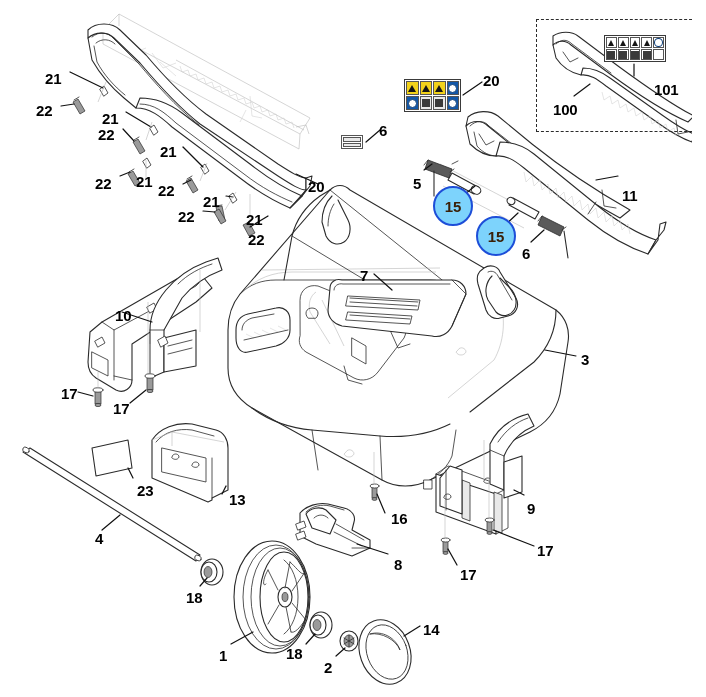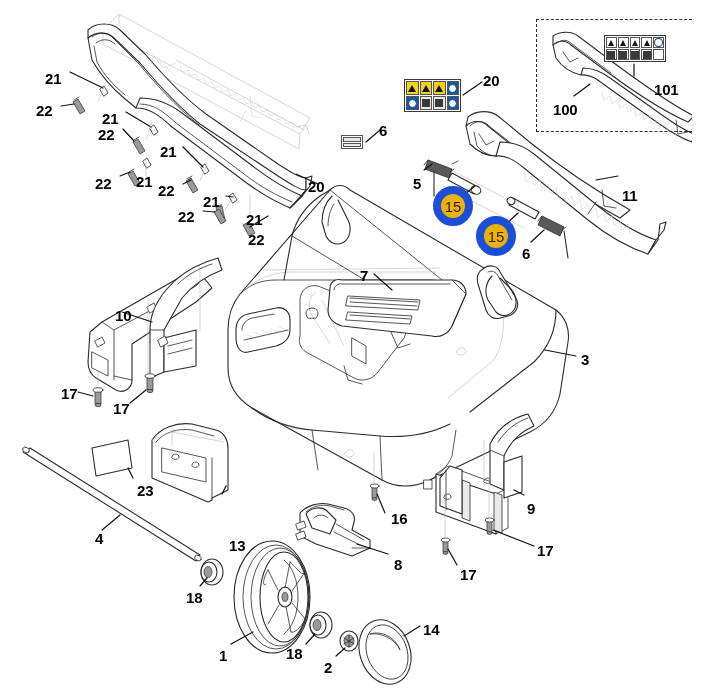--- a/index.html
+++ b/index.html
@@ -30,28 +30,28 @@
     color: #000000;
     line-height: 1;
     white-space: nowrap;
     letter-spacing: -0.2px;
   }
   .badge {
     position: absolute;
     width: 40px;
     height: 40px;
     border-radius: 50%;
-    background: #eab308;
-    border: 8px solid #1d4ed8;
+    background: #7dd3fc;
+    border: 2px solid #1d4ed8;
     box-sizing: border-box;
     display: flex;
     align-items: center;
     justify-content: center;
     font-family: "Liberation Sans", sans-serif;
-    font-weight: normal;
+    font-weight: bold;
     font-size: 15px;
     color: #3a2008;
   }
   .sticker {
     position: absolute;
     box-sizing: border-box;
     background: #ffffff;
     border: 1px solid #3a3a3a;
     display: grid;
     gap: 1px;
@@ -721,21 +721,21 @@
   <div class="callout" style="left:654px; top:82px;">101</div>
   <div class="callout" style="left:413px; top:176px;">5</div>
   <div class="callout" style="left:522px; top:246px;">6</div>
   <div class="callout" style="left:622px; top:188px;">11</div>
   <div class="callout" style="left:360px; top:268px;">7</div>
   <div class="callout" style="left:581px; top:352px;">3</div>
   <div class="callout" style="left:99px;  top:308px;margin-left:16px;">10</div>
   <div class="callout" style="left:61px;  top:386px;">17</div>
   <div class="callout" style="left:113px; top:401px;">17</div>
   <div class="callout" style="left:137px; top:483px;text-align:center;">23</div>
-  <div class="callout" style="left:229px; top:492px;margin-top:46px;">13</div>
+  <div class="callout" style="left:229px; top:492px;">13</div>
   <div class="callout" style="left:95px;  top:531px;">4</div>
   <div class="callout" style="left:186px; top:590px;">18</div>
   <div class="callout" style="left:219px; top:648px;">1</div>
   <div class="callout" style="left:286px; top:646px;">18</div>
   <div class="callout" style="left:324px; top:660px;">2</div>
   <div class="callout" style="left:423px; top:622px;">14</div>
   <div class="callout" style="left:394px; top:557px;">8</div>
   <div class="callout" style="left:391px; top:511px;">16</div>
   <div class="callout" style="left:527px; top:501px;">9</div>
   <div class="callout" style="left:460px; top:567px;">17</div>

